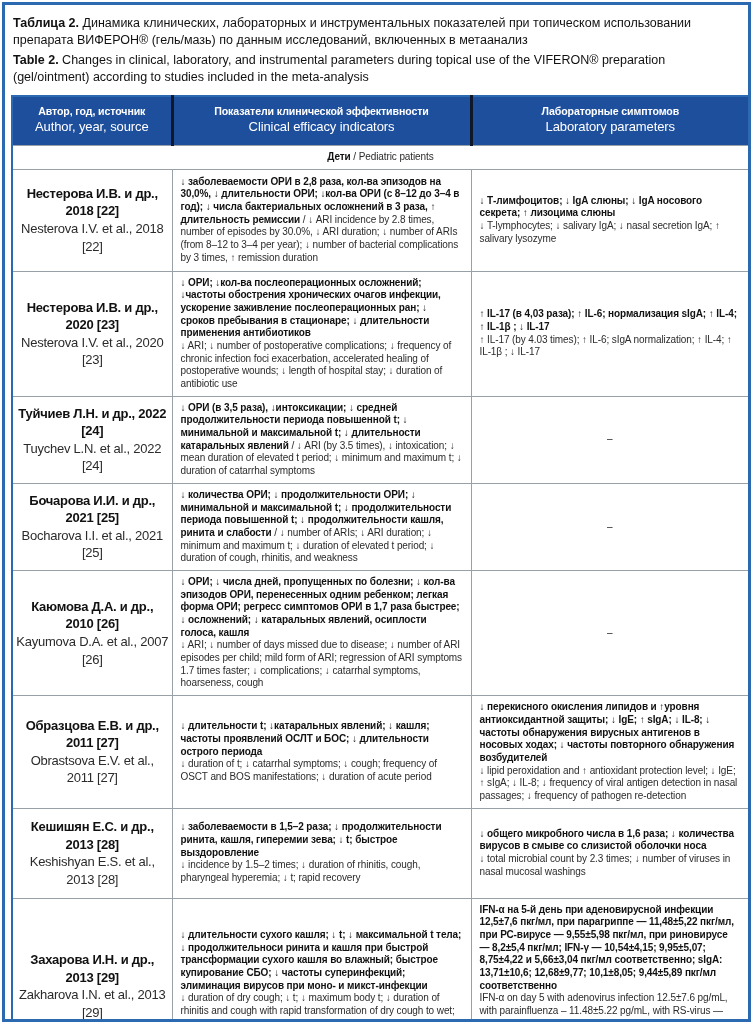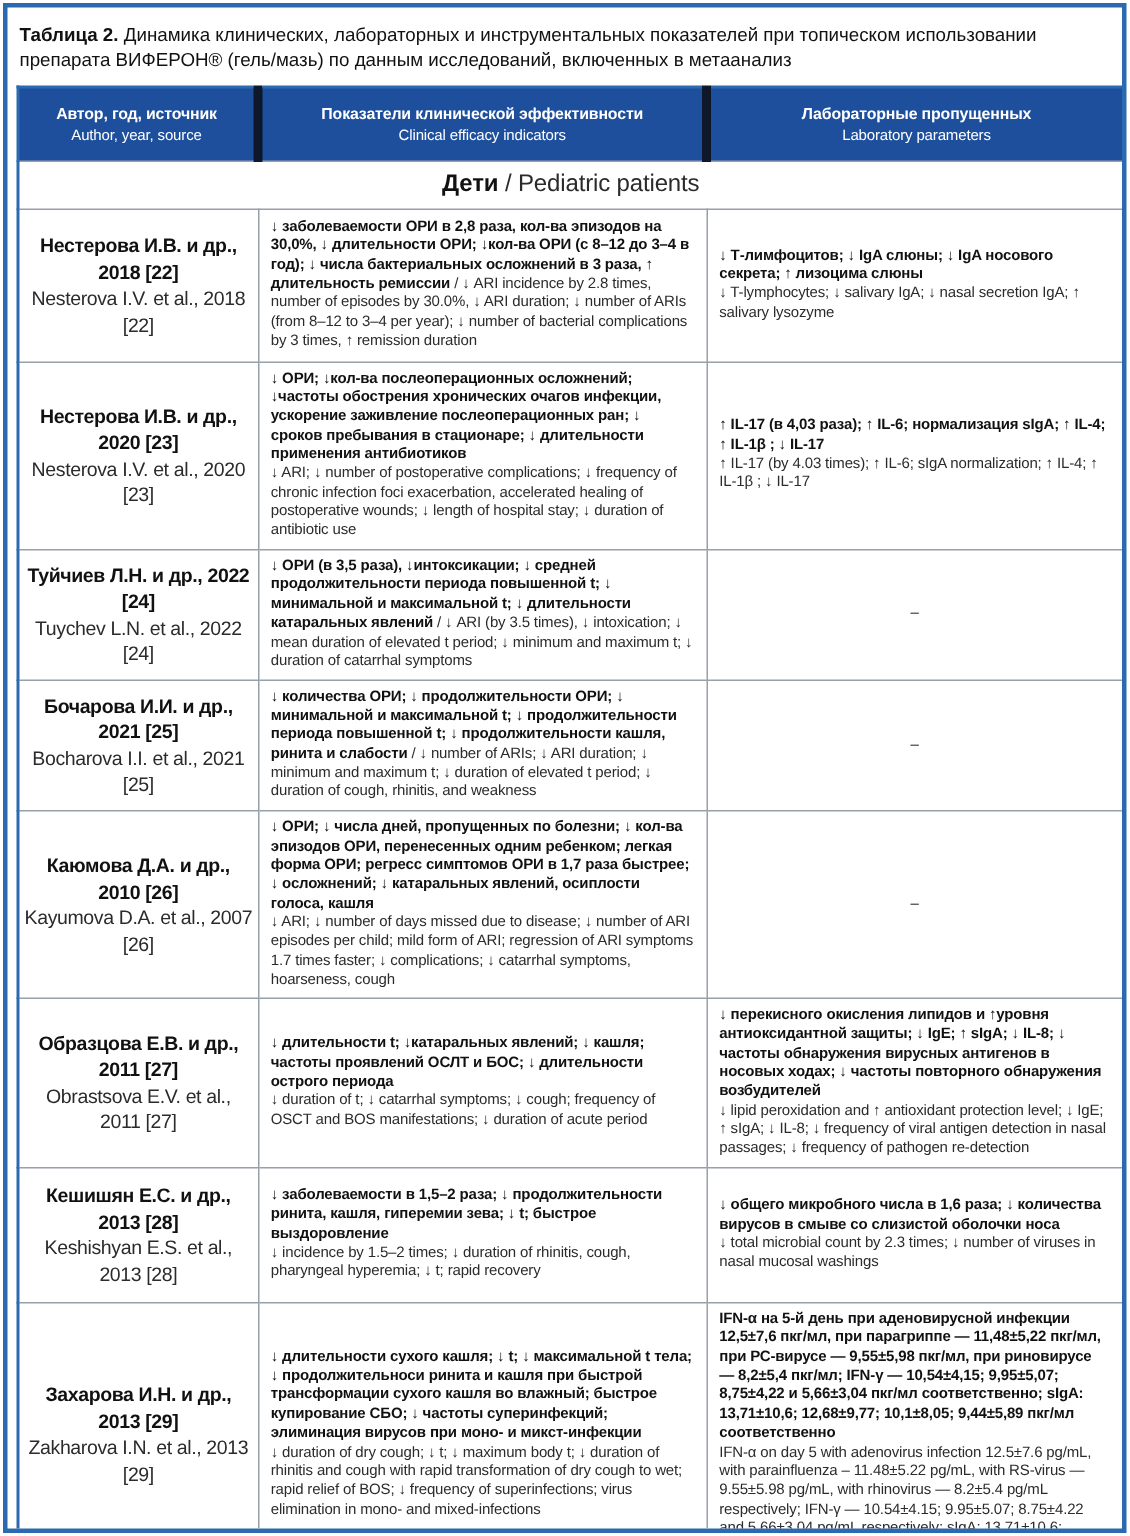--- a/index.html
+++ b/index.html
@@ -33,38 +33,38 @@
   }
   col.c-author{width:160px;}
   col.c-clinical{width:299px;}
   col.c-lab{width:278px;}
   th{
     background:#1e4f9c;
     color:#ffffff;
     padding:5px 6px;
     vertical-align:middle;
     text-align:center;
-    border-right:6px solid #0f172a;
+    border-right:3px solid #0f172a;
     border-bottom:1px solid #98a0a8;
     height:38px;
   }
   th:last-child{border-right:none;}
   .th-ru{display:block;font-weight:bold;font-size:10.6px;line-height:1.3;}
-  .th-en{display:block;font-weight:normal;font-size:10px;line-height:1.3;}
+  .th-en{display:block;font-weight:normal;font-size:13px;line-height:1.3;}
   td{
     border:1px solid #98a0a8;
     padding:5px 8px;
     vertical-align:middle;
     line-height:1.27;
     color:#222;
   }
   tr.group td{
     text-align:center;
     padding:5px 4px;
-    font-size:16px;
+    font-size:10px;
   }
   .ru{font-weight:bold;color:#111;}
   .en{font-weight:normal;color:#2b2b2b;}
   .block{display:block;}
   td.author{
     text-align:center;
     padding:4px 3px;
     font-size:13px;
     letter-spacing:-0.25px;
   }
@@ -72,41 +72,42 @@
   td.dash{text-align:center;}
   .dash-mark{font-weight:normal;color:#222;}
 </style>
 </head>
 <body>
 
 <div class="page">
 
   <div class="caption">
     <p><span class="cap-label">Таблица 2.</span> <span>Динамика клинических, лабораторных и инструментальных показателей при топическом использовании препарата ВИФЕРОН® (гель/мазь) по данным исследований, включенных в метаанализ</span></p>
+    <p><span class="cap-label">Table 2.</span> <span>Changes in clinical, laboratory, and instrumental parameters during topical use of the VIFERON® preparation (gel/ointment) according to studies included in the meta-analysis</span></p>
   </div>
 
   <table class="meta">
     <colgroup>
       <col class="c-author">
         <col class="c-clinical">
         <col class="c-lab">
     </colgroup>
 
     <tbody>
         <tr>
       <th>
         <span class="th-ru">Автор, год, источник</span>
         <span class="th-en">Author, year, source</span>
       </th>
       <th>
         <span class="th-ru">Показатели клинической эффективности</span>
         <span class="th-en">Clinical efficacy indicators</span>
       </th>
       <th>
-        <span class="th-ru">Лабораторные пропущенных</span>
+        <span class="th-ru">Лабораторные симптомов</span>
         <span class="th-en">Laboratory parameters</span>
       </th>
     </tr>
 
     <tr class="group" style="height:24px;">
       <td colspan="3">
         <span class="ru">Дети</span>
         <span class="en">/ Pediatric patients</span>
       </td>
     </tr>

